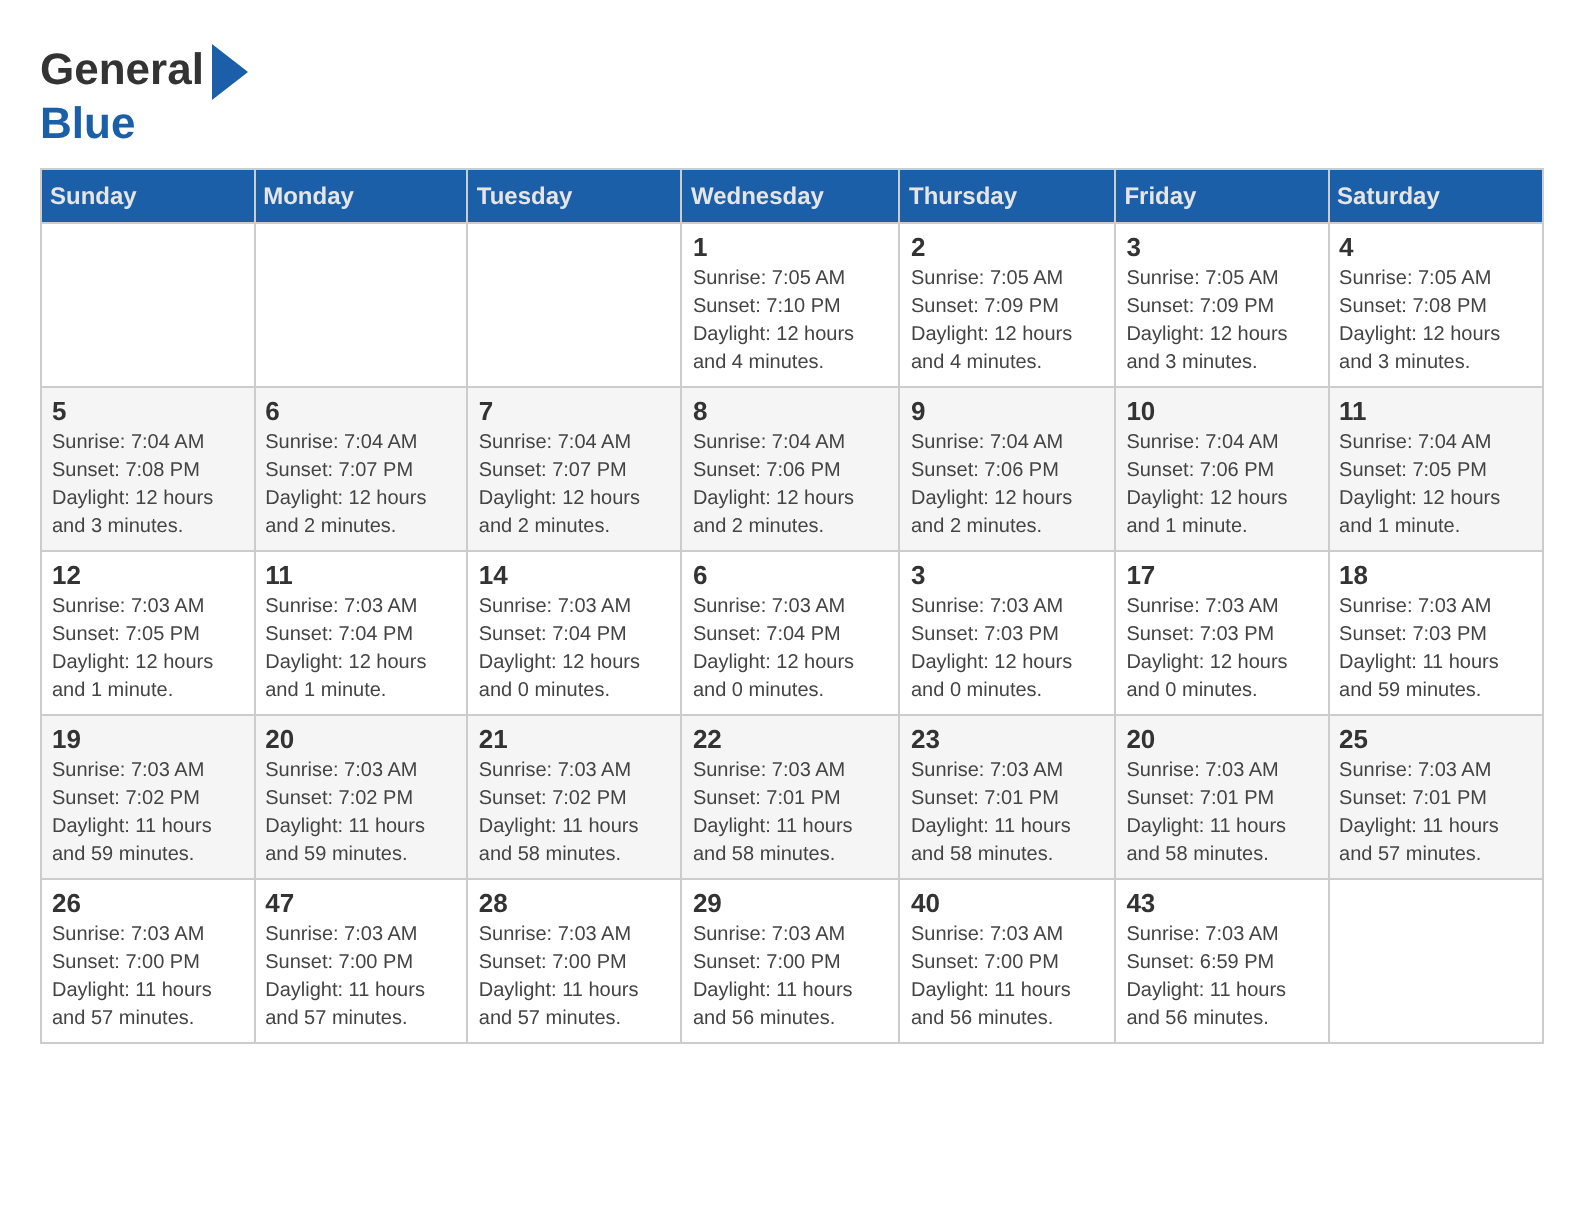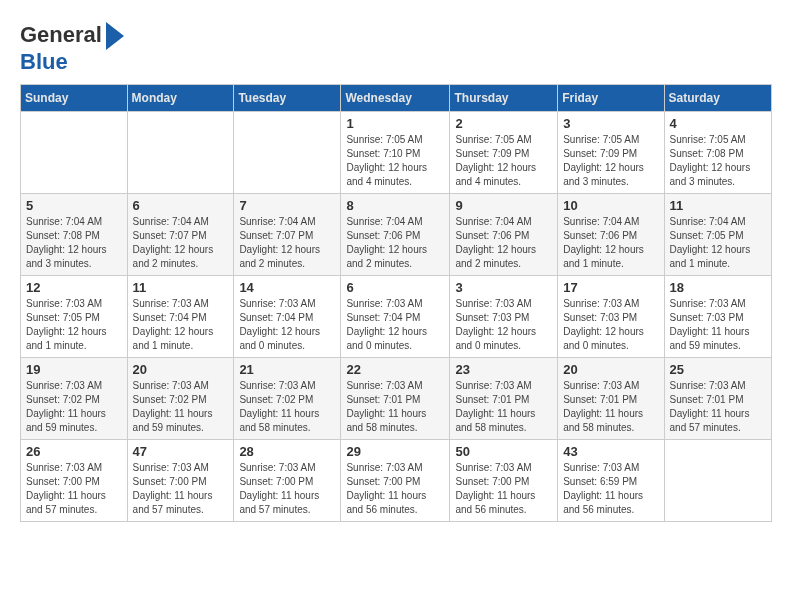--- a/index.html
+++ b/index.html
@@ -332,21 +332,21 @@
 and 57 minutes.</div>
         </td>
         <td>
           <span class="day-number">29</span>
           <div class="day-info" style="white-space: pre-line;">Sunrise: 7:03 AM
 Sunset: 7:00 PM
 Daylight: 11 hours
 and 56 minutes.</div>
         </td>
         <td>
-          <span class="day-number">50</span>
+          <span class="day-number">40</span>
           <div class="day-info" style="white-space: pre-line;">Sunrise: 7:03 AM
 Sunset: 7:00 PM
 Daylight: 11 hours
 and 56 minutes.</div>
         </td>
         <td>
           <span class="day-number">43</span>
           <div class="day-info" style="white-space: pre-line;">Sunrise: 7:03 AM
 Sunset: 6:59 PM
 Daylight: 11 hours

